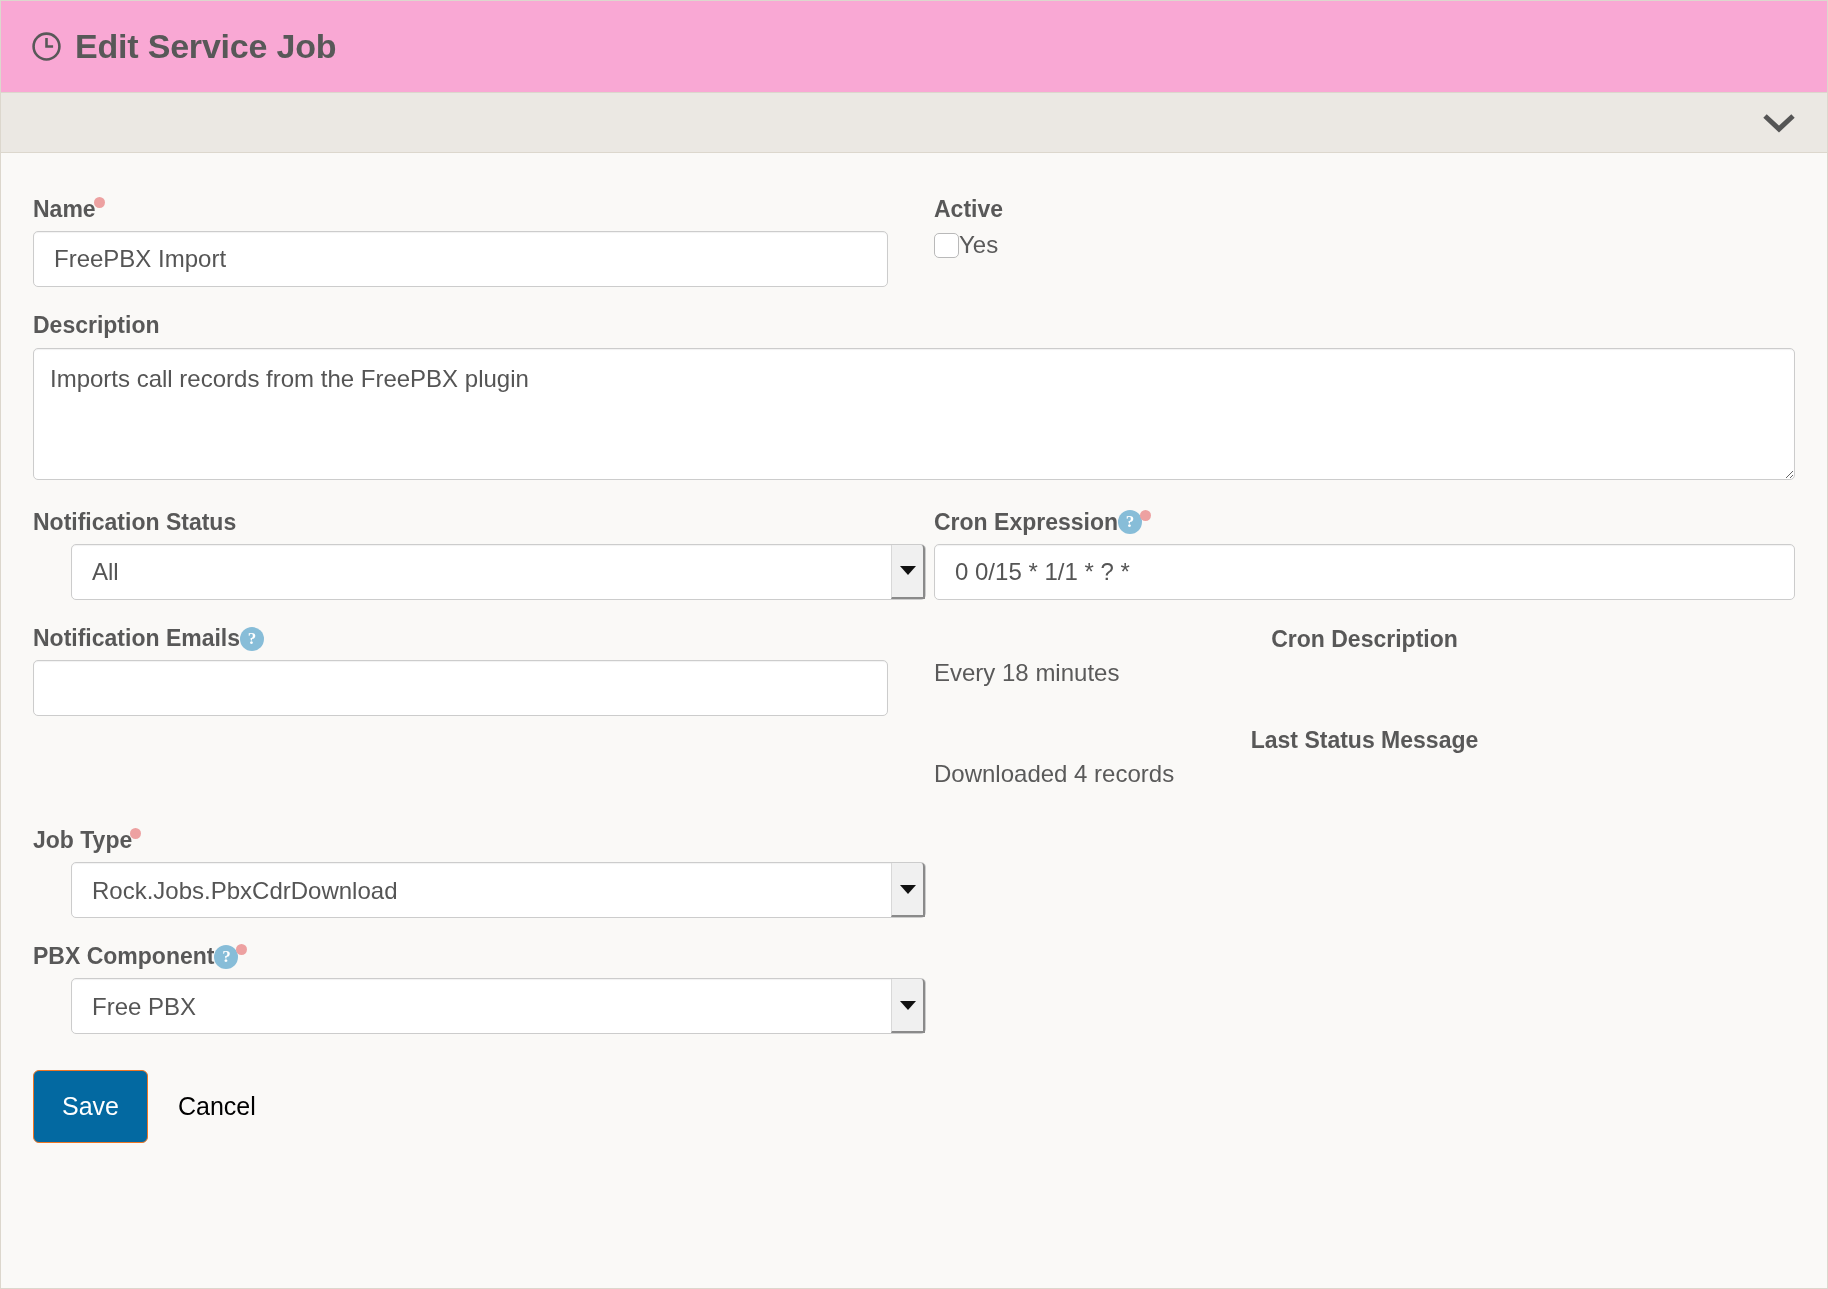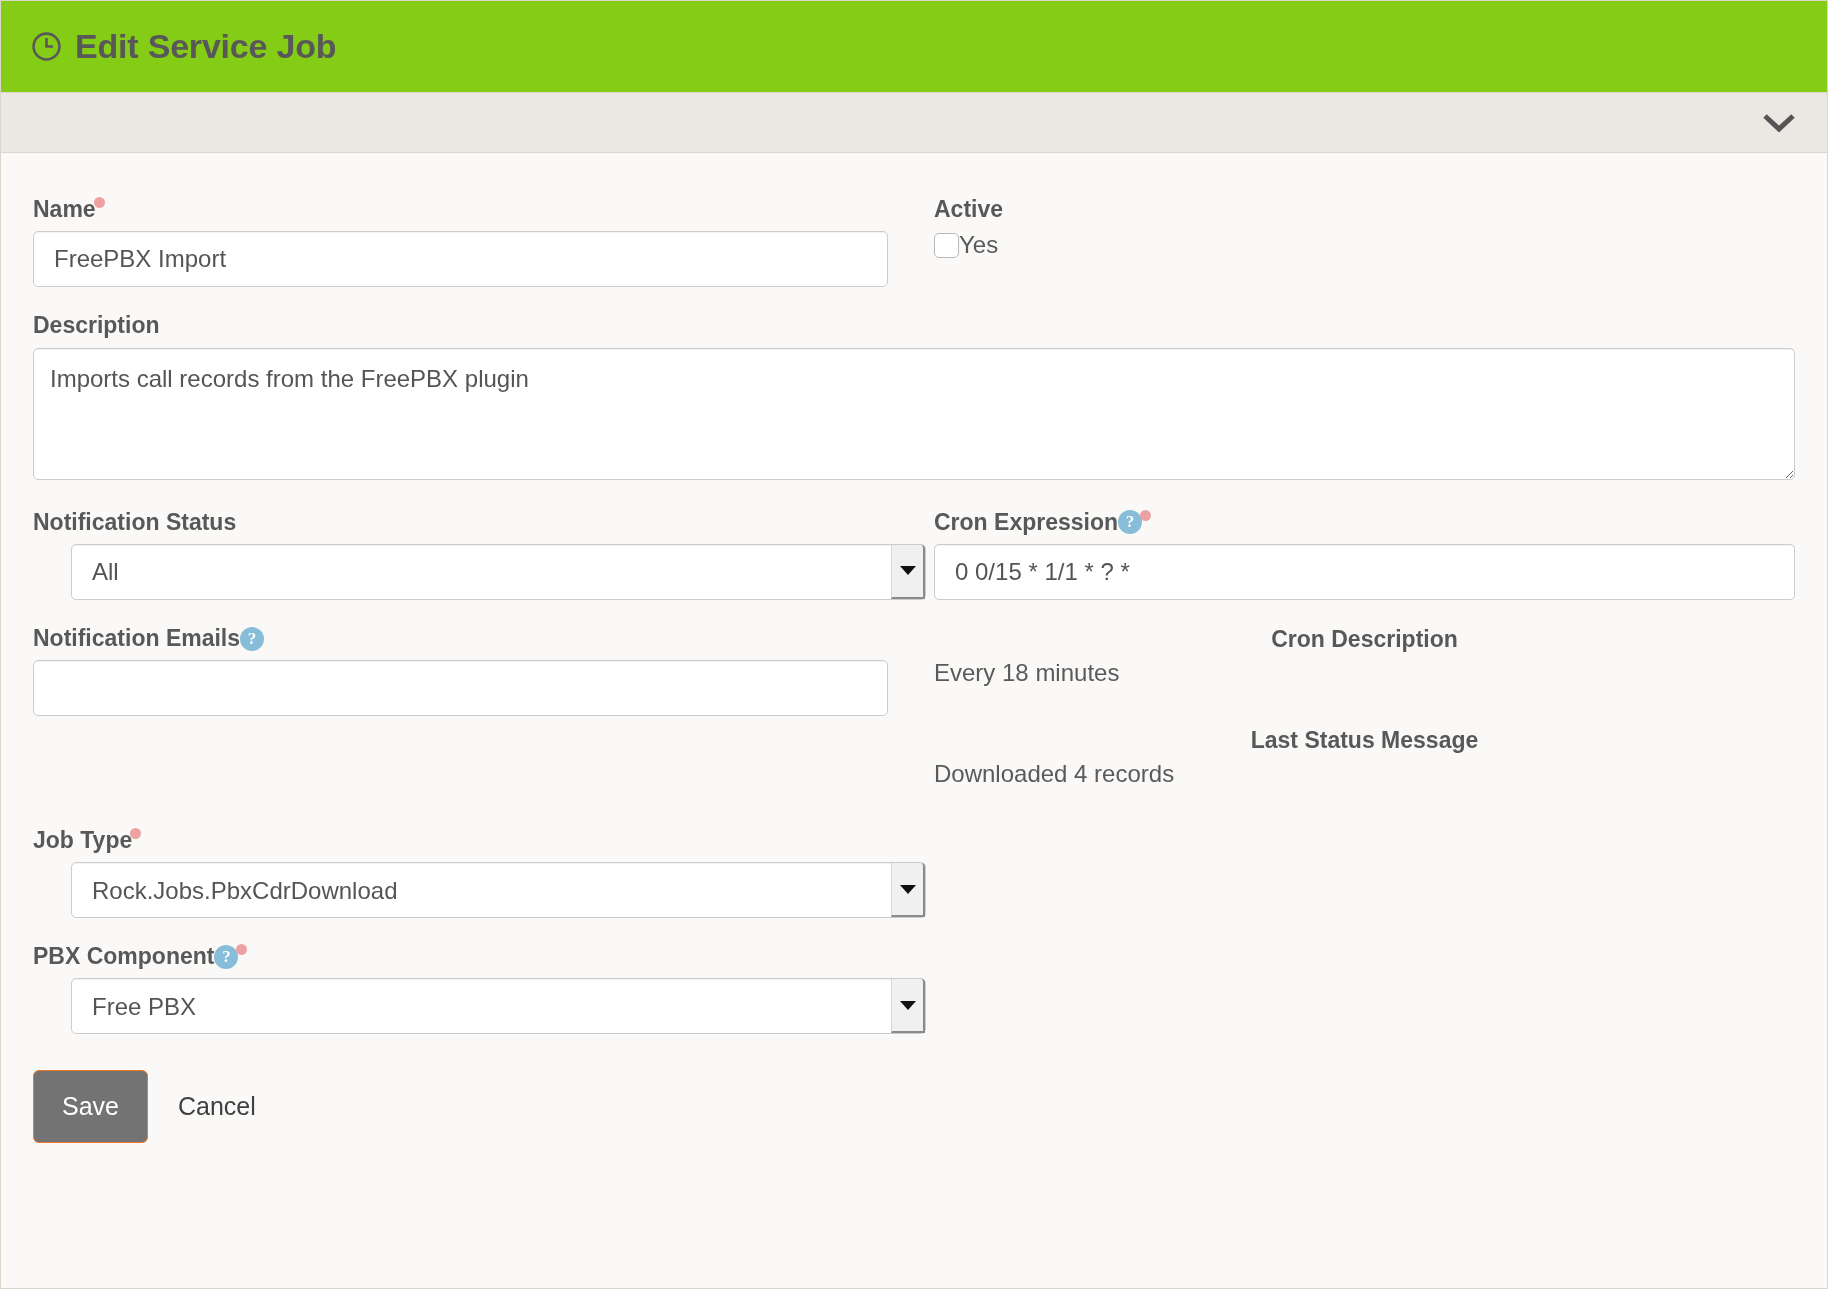--- a/index.html
+++ b/index.html
@@ -22,21 +22,21 @@
     height: 1289px;
     box-sizing: border-box;
     border: 1px solid #dcd7cd;
     background: #faf9f7;
   }
 
   
   .panel-heading {
     height: 92px;
     box-sizing: border-box;
-    background: #84cc16;
+    background: #f9a8d4;
     border-bottom: 1px solid #dcd7cd;
     display: flex;
     align-items: center;
     padding: 0 30px;
   }
   .panel-title {
     display: flex;
     align-items: center;
     gap: 13px;
     font-size: 34px;
@@ -227,32 +227,32 @@
   }
 
   
   .actions {
     display: flex;
     align-items: center;
     gap: 26px;
     padding: 10px 0 36px 0;
   }
   .btn-primary {
-    background: #737373;
+    background: #0369a1;
     border: 1px solid #ee7624;
     border-radius: 6px;
     color: #ffffff;
     font-size: 25px;
     font-family: "Liberation Sans", sans-serif;
     padding: 23px 28px;
     cursor: pointer;
     line-height: 1;
   }
   .btn-link {
-    color: #404040;
+    color: #000000;
     font-size: 25px;
     text-decoration: none;
     cursor: pointer;
     padding: 13px 4px;
     line-height: 1;
   }
 </style>
 </head>
 <body>
 

